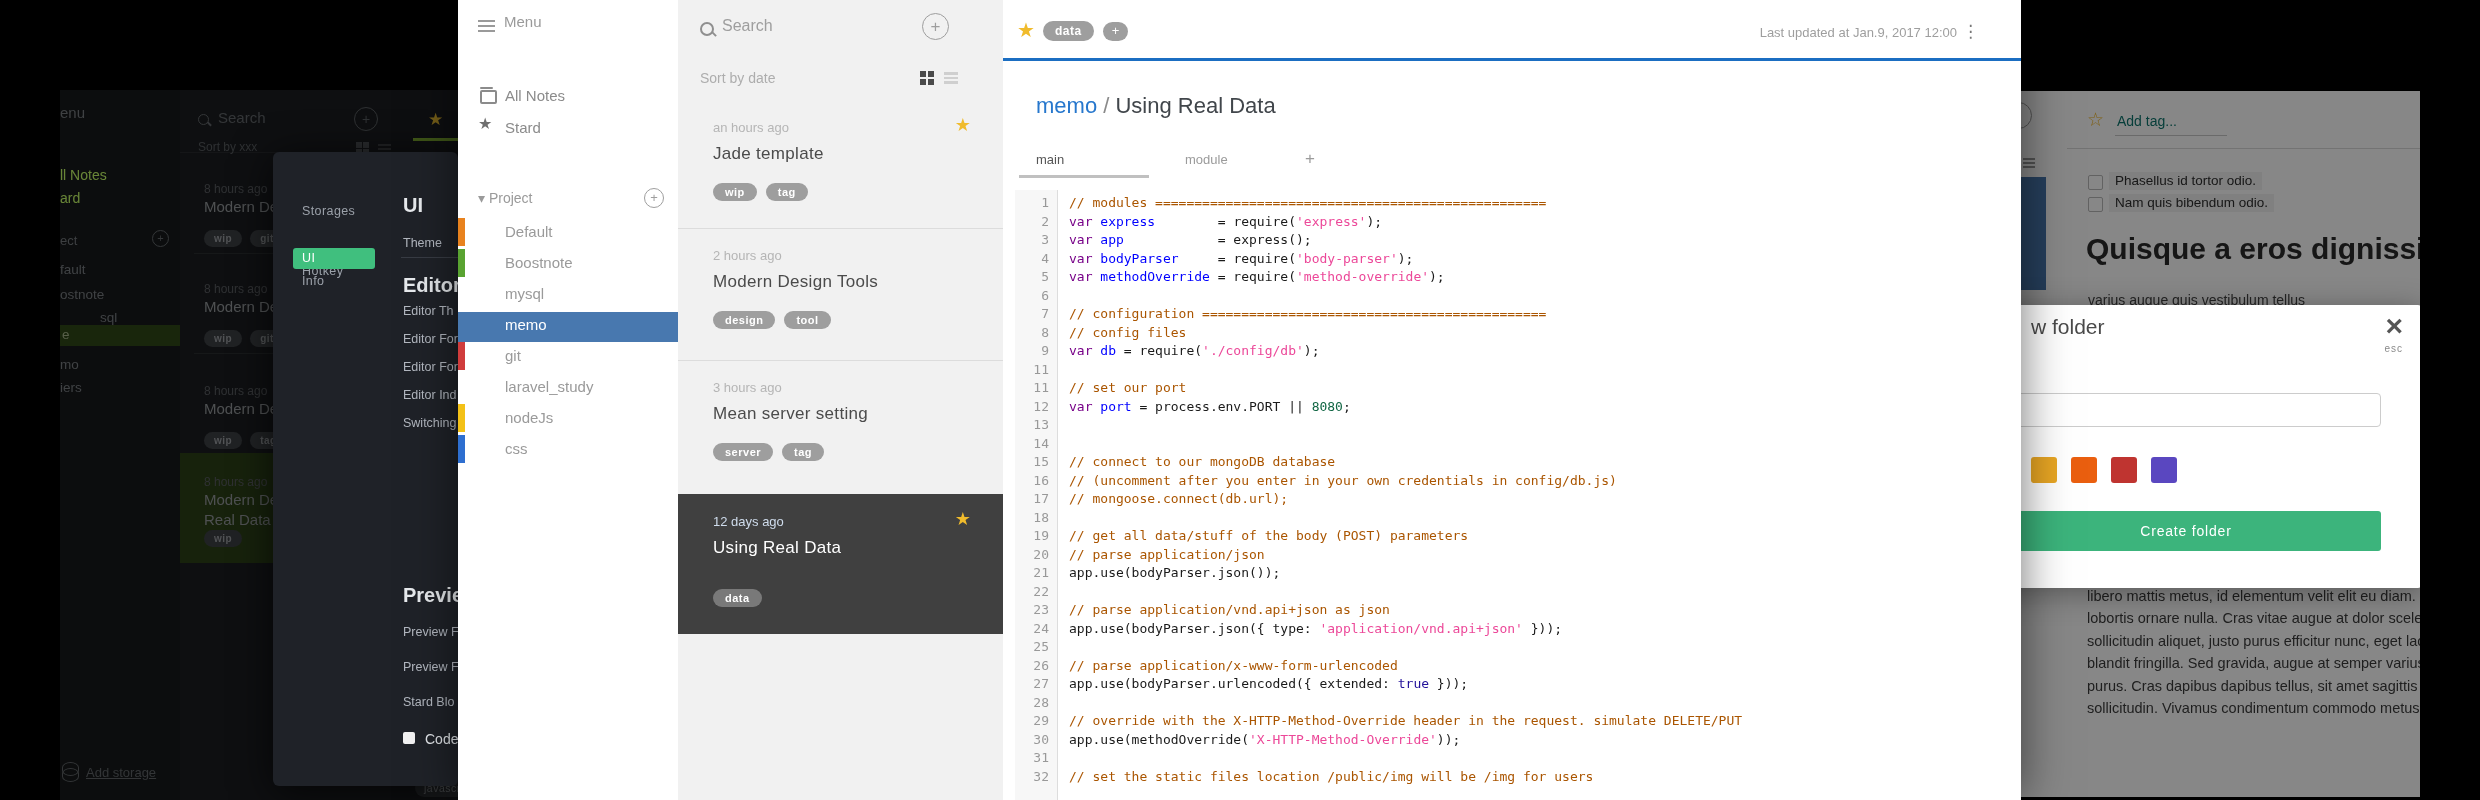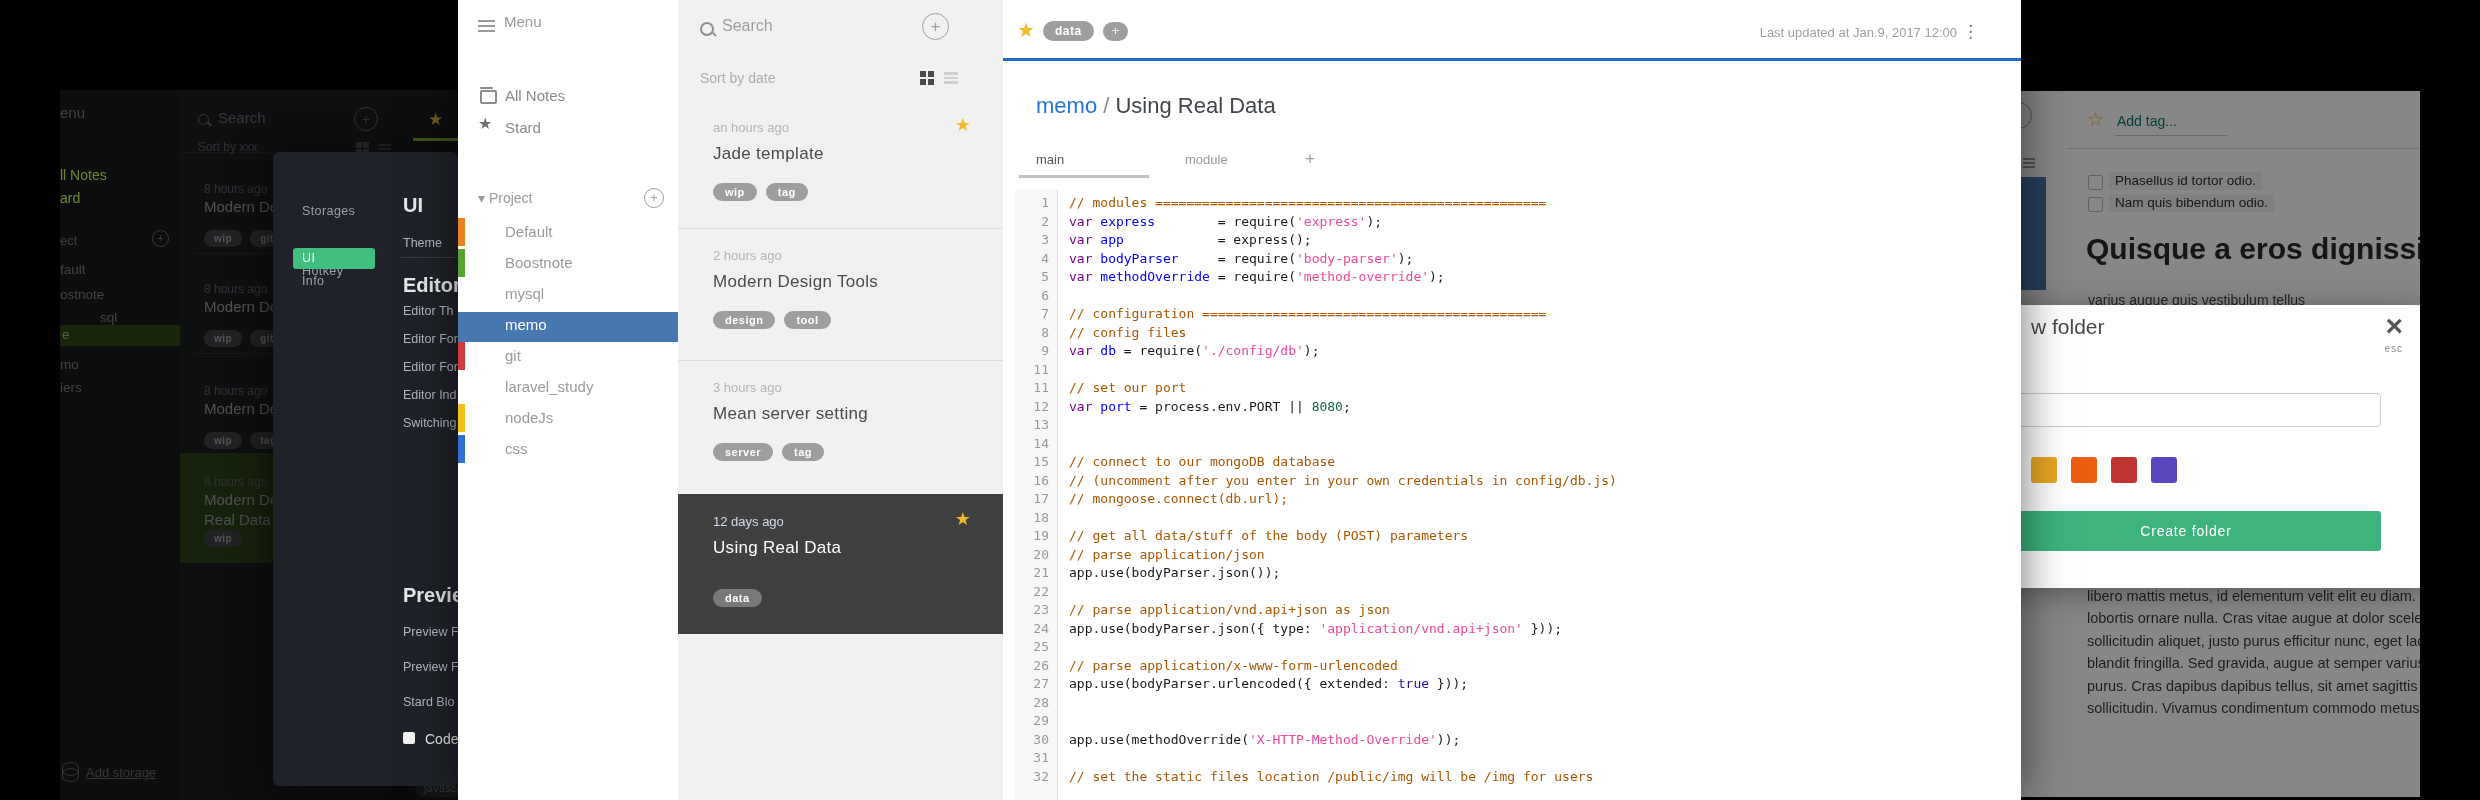--- a/index.html
+++ b/index.html
@@ -435,20 +435,21 @@
             <div class="cline" style="top: 485px;">
               <span class="ln">27</span>
               <span class="ct"><span class="tk-p">app.use(bodyParser.urlencoded({ extended: </span><span class="tk-a">true</span><span class="tk-p"> }));</span></span>
             </div>
             <div class="cline" style="top: 503.5px;">
               <span class="ln">28</span>
               <span class="ct"></span>
             </div>
             <div class="cline" style="top: 522px;">
               <span class="ln">29</span>
+              <span class="ct"><span class="tk-c">// override with the X-HTTP-Method-Override header in the request. simulate DELETE/PUT</span></span>
             </div>
             <div class="cline" style="top: 540.5px;">
               <span class="ln">30</span>
               <span class="ct"><span class="tk-p">app.use(methodOverride(</span><span class="tk-s">'X-HTTP-Method-Override'</span><span class="tk-p">));</span></span>
             </div>
             <div class="cline" style="top: 559px;">
               <span class="ln">31</span>
               <span class="ct"></span>
             </div>
             <div class="cline" style="top: 577.5px;">

